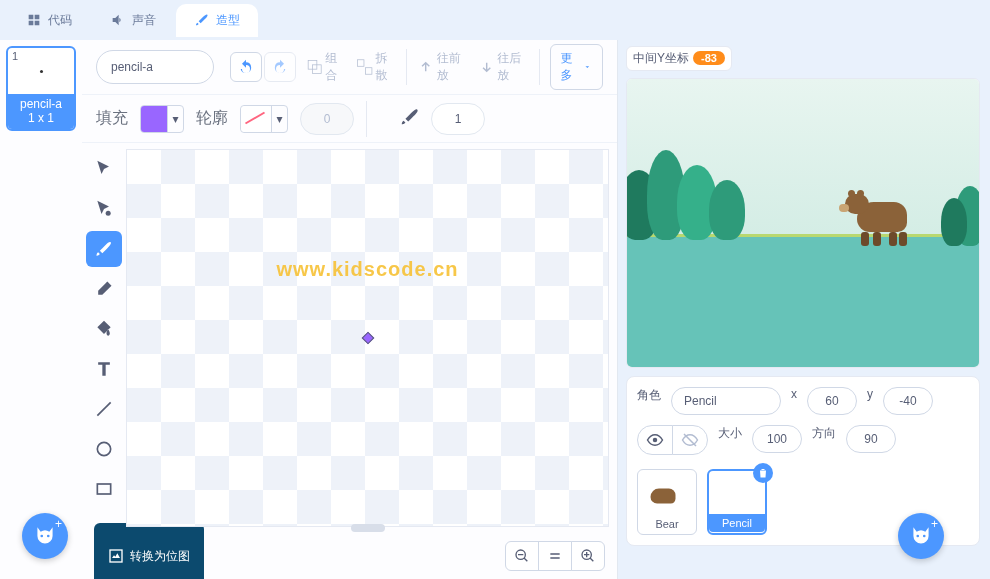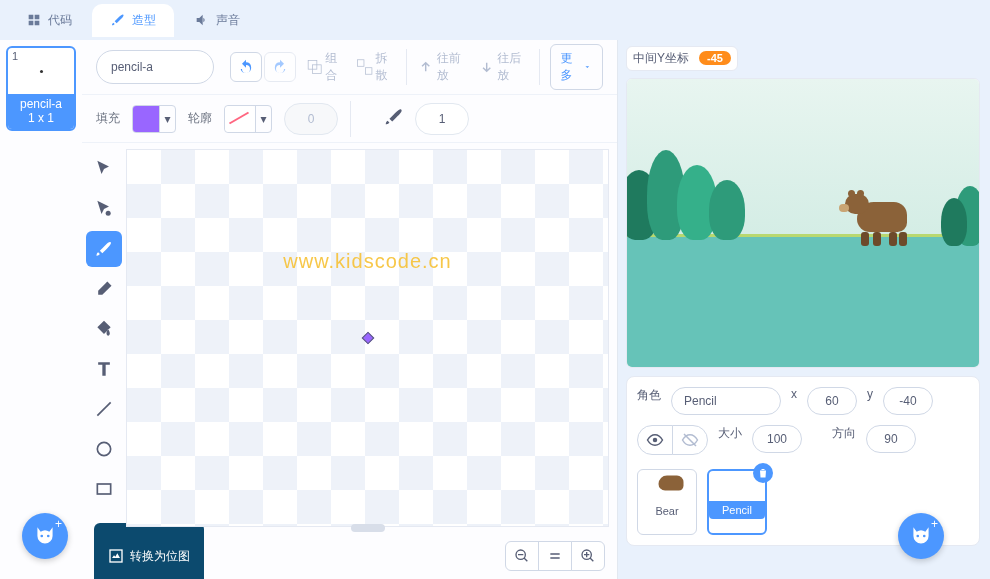--- a/index.html
+++ b/index.html
@@ -26,47 +26,47 @@
 .editor-header{height:55px;display:flex;align-items:center;gap:10px;padding:0 14px;border-bottom:1px solid #eef2f9}
 .name-input{width:118px;height:34px;border:1px solid #d0d8e6;border-radius:18px;padding:0 14px;color:#575e75}
 .btn-pair{display:flex;gap:2px;margin-left:6px}
 .ibtn{width:32px;height:30px;border:1px solid #d0d8e6;border-radius:6px;background:#fff;display:flex;align-items:center;justify-content:center;color:#4c97ff}
 .ibtn.disabled{opacity:.5}
 .group-btn{display:flex;flex-direction:row;align-items:center;gap:2px;color:#b2bcd1;font-size:11px;cursor:default}
 .group-btn svg{width:20px;height:20px}
 .vdiv{width:1px;height:36px;background:#e5e9f2}
 .more{color:#4c97ff;display:flex;align-items:center;gap:2px;border:1px solid #d0d8e6;border-radius:6px;padding:5px 10px}
 .fill-row{height:48px;display:flex;align-items:center;gap:12px;padding:0 14px;border-bottom:1px solid #eef2f9}
-.fill-label{color:#6b7280;font-size:12px}
+.fill-label{color:#6b7280;font-size:16px}
 .fill-swatch{display:flex;align-items:center;border:1px solid #d0d8e6;border-radius:4px;overflow:hidden}
 .swatch{width:26px;height:26px;background:#9966ff}
 .swatch-dd{width:16px;height:26px;display:flex;align-items:center;justify-content:center;color:#575e75;border-left:1px solid #d0d8e6}
 .no-outline{width:30px;height:26px;border:1px solid #d0d8e6;border-radius:4px;position:relative;background:#fff}
 .no-outline::after{content:'';position:absolute;left:3px;top:11px;width:22px;height:2px;background:#ff6680;transform:rotate(-30deg)}
 .num-box{width:54px;height:32px;border:1px solid #e2e8f0;border-radius:16px;display:flex;align-items:center;justify-content:center;color:#b2bcd1;background:#f7f8fa}
 .brush-size{display:flex;align-items:center;gap:10px;margin-left:20px}
 .brush-ico svg{width:22px;height:22px}
 .canvas-area{flex:1;display:flex;position:relative}
 .tool-col{width:44px;display:flex;flex-direction:column;align-items:center;gap:4px;padding:8px 0}
 .tool{width:36px;height:36px;border-radius:6px;display:flex;align-items:center;justify-content:center;color:#575e75;cursor:pointer}
 .tool.active{background:#4c97ff;color:#fff}
 .tool svg{width:20px;height:20px}
 .canvas{flex:1;position:relative;margin:6px 8px 6px 0;border:1px solid #e5e9f2;background-image:linear-gradient(45deg,#eef2f9 25%,transparent 25%),linear-gradient(-45deg,#eef2f9 25%,transparent 25%),linear-gradient(45deg,transparent 75%,#eef2f9 75%),linear-gradient(-45deg,transparent 75%,#eef2f9 75%);background-size:68px 68px;background-position:0 0,0 34px,34px -34px,-34px 0;background-color:#fff}
-.watermark{position:absolute;left:50%;top:100px;transform:translateX(-50%);color:#f7c236;font-size:20px;font-weight:400;letter-spacing:1px;opacity:.9}
+.watermark{position:absolute;left:50%;top:108px;transform:translateX(-50%);color:#f7c236;font-size:20px;font-weight:700;letter-spacing:1px;opacity:.9}
 .canvas-dot{position:absolute;left:50%;top:50%;width:9px;height:9px;background:#9966ff;border:1px solid #575e75;transform:translate(-50%,-50%) rotate(45deg)}
 .scroll-thumb{position:absolute;bottom:-6px;left:50%;transform:translateX(-50%);width:34px;height:8px;background:#d8dee9;border-radius:4px}
 .editor-footer{height:46px;display:flex;align-items:center;padding:0 12px;gap:8px}
 .bitmap-btn{background:#0c4a6e;color:#fff;border:none;border-radius:6px;padding:25px 14px;display:flex;align-items:center;gap:6px;font-size:13px}
 .zoom-group{margin-left:auto;display:flex;gap:0}
 .zoom-btn{width:34px;height:30px;border:1px solid #d0d8e6;background:#fff;display:flex;align-items:center;justify-content:center;margin-left:-1px;border-radius:0}
 .zoom-btn:first-child{border-radius:6px 0 0 6px}
 .zoom-btn:last-child{border-radius:0 6px 6px 0}
 .right{flex:1;display:flex;flex-direction:column;padding:6px 10px 6px 8px;gap:8px}
 .monitor-bar{display:flex;gap:14px;align-items:center;height:24px}
-.monitor{display:flex;align-items:center;gap:10px;background:#fff;border:1px solid #e5e9f2;border-radius:6px;padding:3px 6px}
+.monitor{display:flex;align-items:center;gap:4px;background:#fff;border:1px solid #e5e9f2;border-radius:6px;padding:3px 6px}
 .monitor-val{background:#ff8c1a;color:#fff;font-weight:600;padding:1px 8px;border-radius:10px;font-size:11px}
 .stage{flex:0 0 290px;background:#fff;border:1px solid #e5e9f2;border-radius:6px;position:relative;overflow:hidden}
 .sky{position:absolute;inset:0;background:linear-gradient(#e8f5f0 0%,#d4ede5 55%)}
 .water{position:absolute;left:0;right:0;bottom:0;height:45%;background:#66c3b8}
 .shore{position:absolute;left:0;right:0;bottom:45%;height:3px;background:#b8d86f}
 .trees-left{position:absolute;left:-8px;bottom:44%;width:140px;height:100px}
 .trees-right{position:absolute;right:-6px;bottom:42%;width:50px;height:80px}
 .tree{position:absolute;background:#2e9b7a;border-radius:50% 50% 40% 40%}
 .bear{position:absolute;right:60px;bottom:44%;width:70px;height:50px}
 .bear-body{position:absolute;left:8px;top:12px;width:50px;height:30px;background:#8b6239;border-radius:18px 14px 10px 14px}
@@ -76,52 +76,52 @@
 .bear-leg{position:absolute;bottom:-6px;width:8px;height:14px;background:#6d4a2a;border-radius:3px}
 .sprite-panel{background:#fff;border:1px solid #e5e9f2;border-radius:8px;padding:10px;display:flex;flex-direction:column;gap:10px}
 .sprite-row{display:flex;align-items:flex-start;gap:10px}
 .sprite-label{color:#575e75}
 .sprite-input{border:1px solid #d0d8e6;border-radius:16px;padding:6px 12px;width:110px;color:#575e75}
 .coord-input{border:1px solid #d0d8e6;border-radius:16px;padding:6px 0;width:50px;text-align:center;color:#575e75}
 .vis-btn{width:36px;height:30px;border:1px solid #d0d8e6;background:#fff;display:flex;align-items:center;justify-content:center}
 .vis-btn:first-child{border-radius:16px 0 0 16px}
 .vis-btn:last-child{border-radius:0 16px 16px 0;margin-left:-1px}
 .sprite-list{display:flex;gap:10px;padding-top:4px}
-.sprite-card{width:60px;height:66px;border:1px solid #d0d8e6;border-radius:6px;background:#fff;display:flex;flex-direction:column;align-items:flex-end;justify-content:flex-end;padding-bottom:14px;position:relative}
+.sprite-card{width:60px;height:66px;border:1px solid #d0d8e6;border-radius:6px;background:#fff;display:flex;flex-direction:column;align-items:flex-start;justify-content:flex-end;padding-bottom:1px;position:relative}
 .sprite-card.selected{border:2px solid #4c97ff}
 .sprite-card-label{font-size:11px;color:#575e75;padding:3px 0;width:100%;text-align:center}
 .sprite-card.selected .sprite-card-label{background:#4c97ff;color:#fff;border-radius:0 0 4px 4px}
 .del-badge{position:absolute;top:-8px;right:-8px;width:20px;height:20px;background:#4c97ff;border-radius:50%;display:flex;align-items:center;justify-content:center;color:#fff}
 .fab{position:absolute;width:46px;height:46px;background:#4c97ff;border-radius:50%;display:flex;align-items:center;justify-content:center;color:#fff;box-shadow:0 2px 6px rgba(0,0,0,.2)}
 .fab-left{left:22px;bottom:20px}
 .fab-right{right:46px;bottom:20px}
 .fab-plus{position:absolute;top:4px;right:6px;font-size:12px;color:#fff}
 </style>
 </head>
 <body>
 
 <div class="topbar">
   <div class="tabs">
     <div class="tab">
       <svg viewBox="0 0 24 24">
           <path fill="currentColor" d="M4 4h7v7H4zM13 4h7v7h-7zM4 13h7v7H4zM13 13h7v7h-7z"></path>
         </svg>
       <span>代码</span>
     </div>
+    <div class="tab">
+      <svg viewBox="0 0 24 24">
+          <path fill="currentColor" d="M4 9v6h4l5 5V4L8 9H4zm12 3a4 4 0 00-2-3.5v7A4 4 0 0016 12z"></path>
+        </svg>
+      <span>声音</span>
+    </div>
     <div class="tab active">
       <svg viewBox="0 0 24 24">
           <path fill="currentColor" d="M20 4c-1-1-3 0-7 4s-6 6-6 6l3 3s2-2 6-6 5-6 4-7zM5 16c-2 1-2 4-2 4s3 0 4-2z"></path>
         </svg>
       <span>造型</span>
-    </div>
-    <div class="tab">
-      <svg viewBox="0 0 24 24">
-          <path fill="currentColor" d="M4 9v6h4l5 5V4L8 9H4zm12 3a4 4 0 00-2-3.5v7A4 4 0 0016 12z"></path>
-        </svg>
-      <span>声音</span>
     </div>
   </div>
 </div>
 
 <div class="main">
   <div class="thumb-col">
     <div class="thumb">
       <span class="thumb-num">1</span>
       <div class="thumb-img">
           <div class="thumb-dot"></div>
@@ -288,21 +288,21 @@
             </svg>
           </div>
       </div>
     </div>
   </div>
 
   <div class="right">
     <div class="monitor-bar">
       <div class="monitor">
         <span>中间Y坐标</span>
-        <span class="monitor-val">-45</span>
+        <span class="monitor-val">-83</span>
       </div>
     </div>
 
     <div class="stage">
       <div class="sky"></div>
       <div class="water"></div>
       <div class="shore"></div>
       <div class="trees-left">
         <div class="tree" style="left:0;bottom:0;width:40px;height:70px;background:#1f7a5e"></div>
         <div class="tree" style="left:28px;bottom:0;width:38px;height:90px;background:#2e9b7a"></div>
@@ -345,21 +345,21 @@
               </svg>
             </div>
           <div class="vis-btn">
               <svg width="18" height="18" viewBox="0 0 24 24">
                 <path fill="none" stroke="#b2bcd1" stroke-width="2" d="M2 12s4-7 10-7 10 7 10 7-4 7-10 7S2 12 2 12zM4 4l16 16"></path>
               </svg>
             </div>
         </div>
         <span class="sprite-label">大小</span>
         <input class="coord-input" value="100" style="">
-        <span class="sprite-label" style="margin-left:20px">方向</span>
+        <span class="sprite-label" style="">方向</span>
         <input class="coord-input" value="90" style="">
       </div>
       <div class="sprite-list">
         <div class="sprite-card">
           <div style="transform:scale(.5);margin-bottom:4px">
             <div class="bear-body" style="position:relative;left:0;top:0"></div>
           </div>
           <div class="sprite-card-label">Bear</div>
         </div>
         <div class="sprite-card selected">

